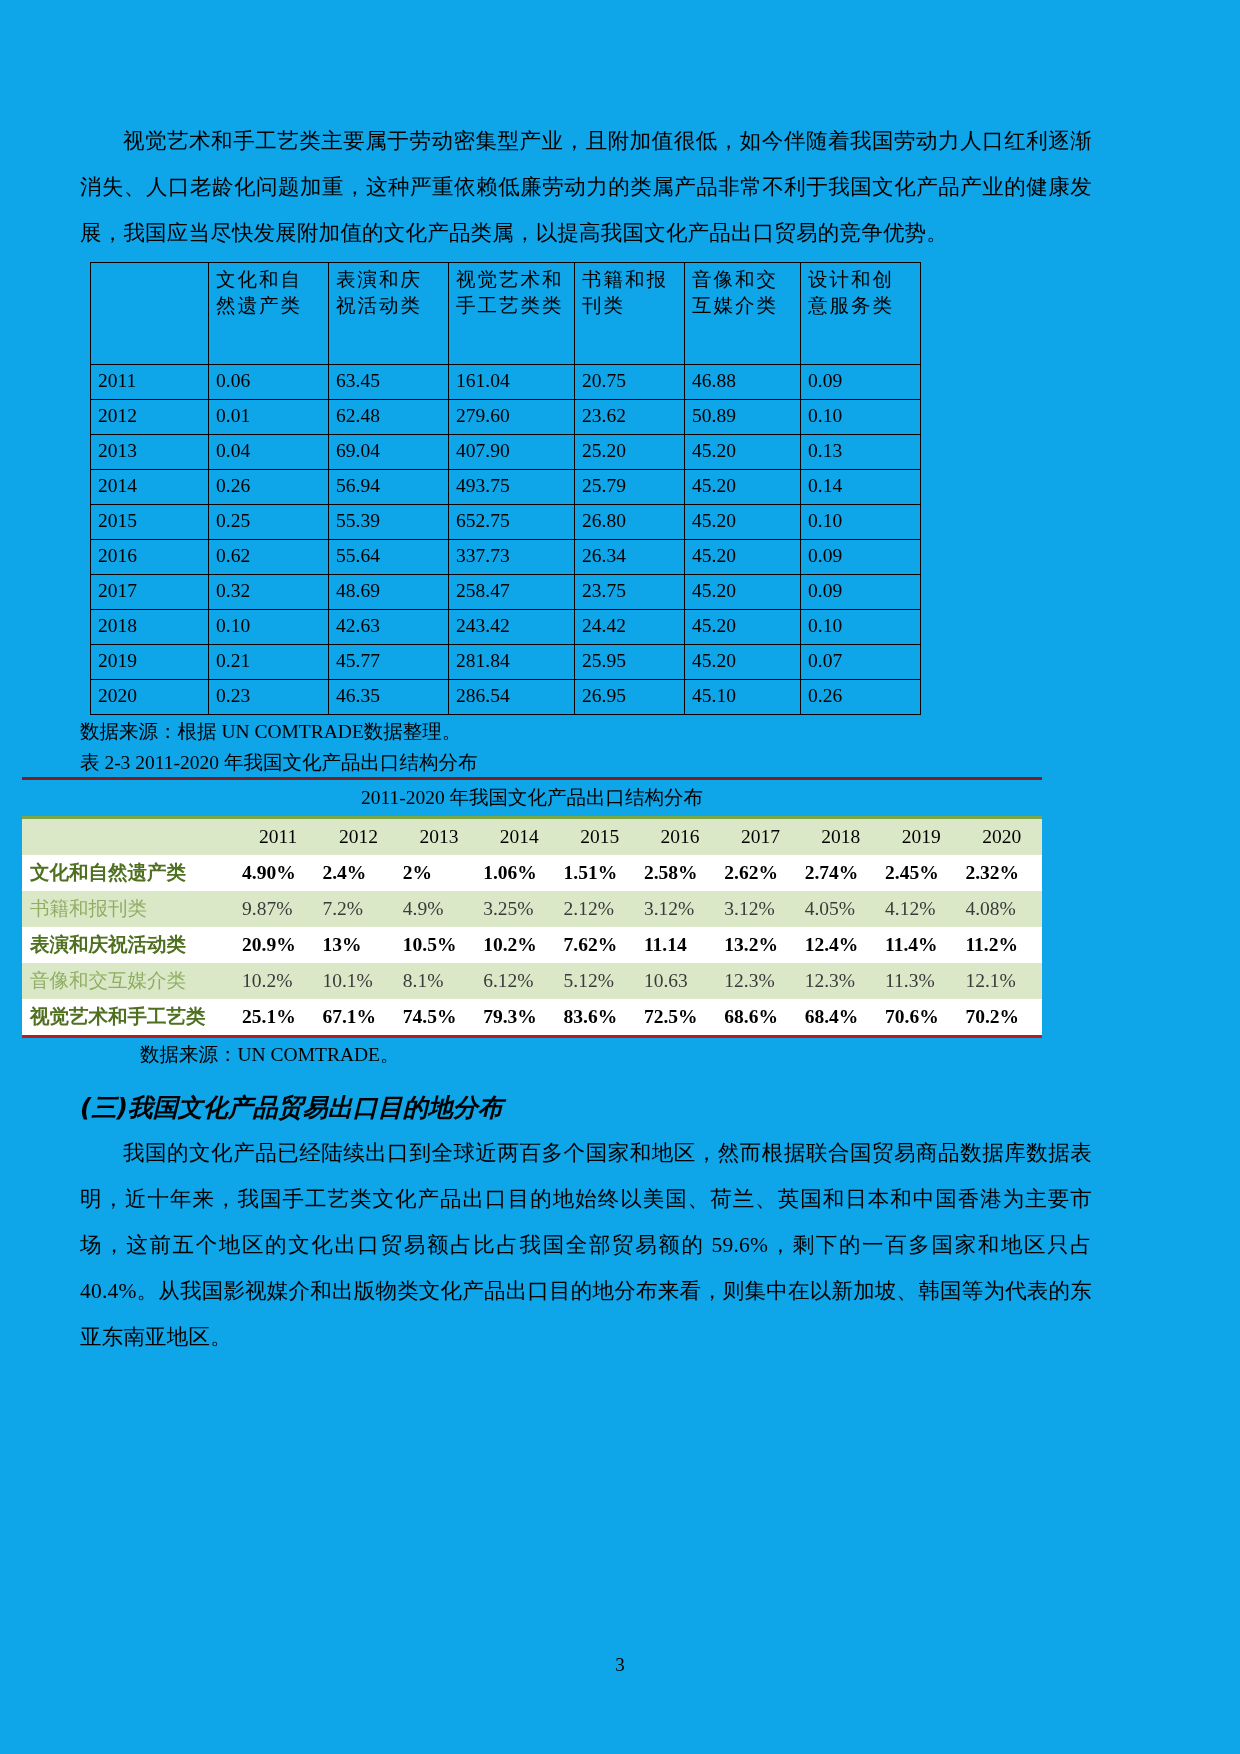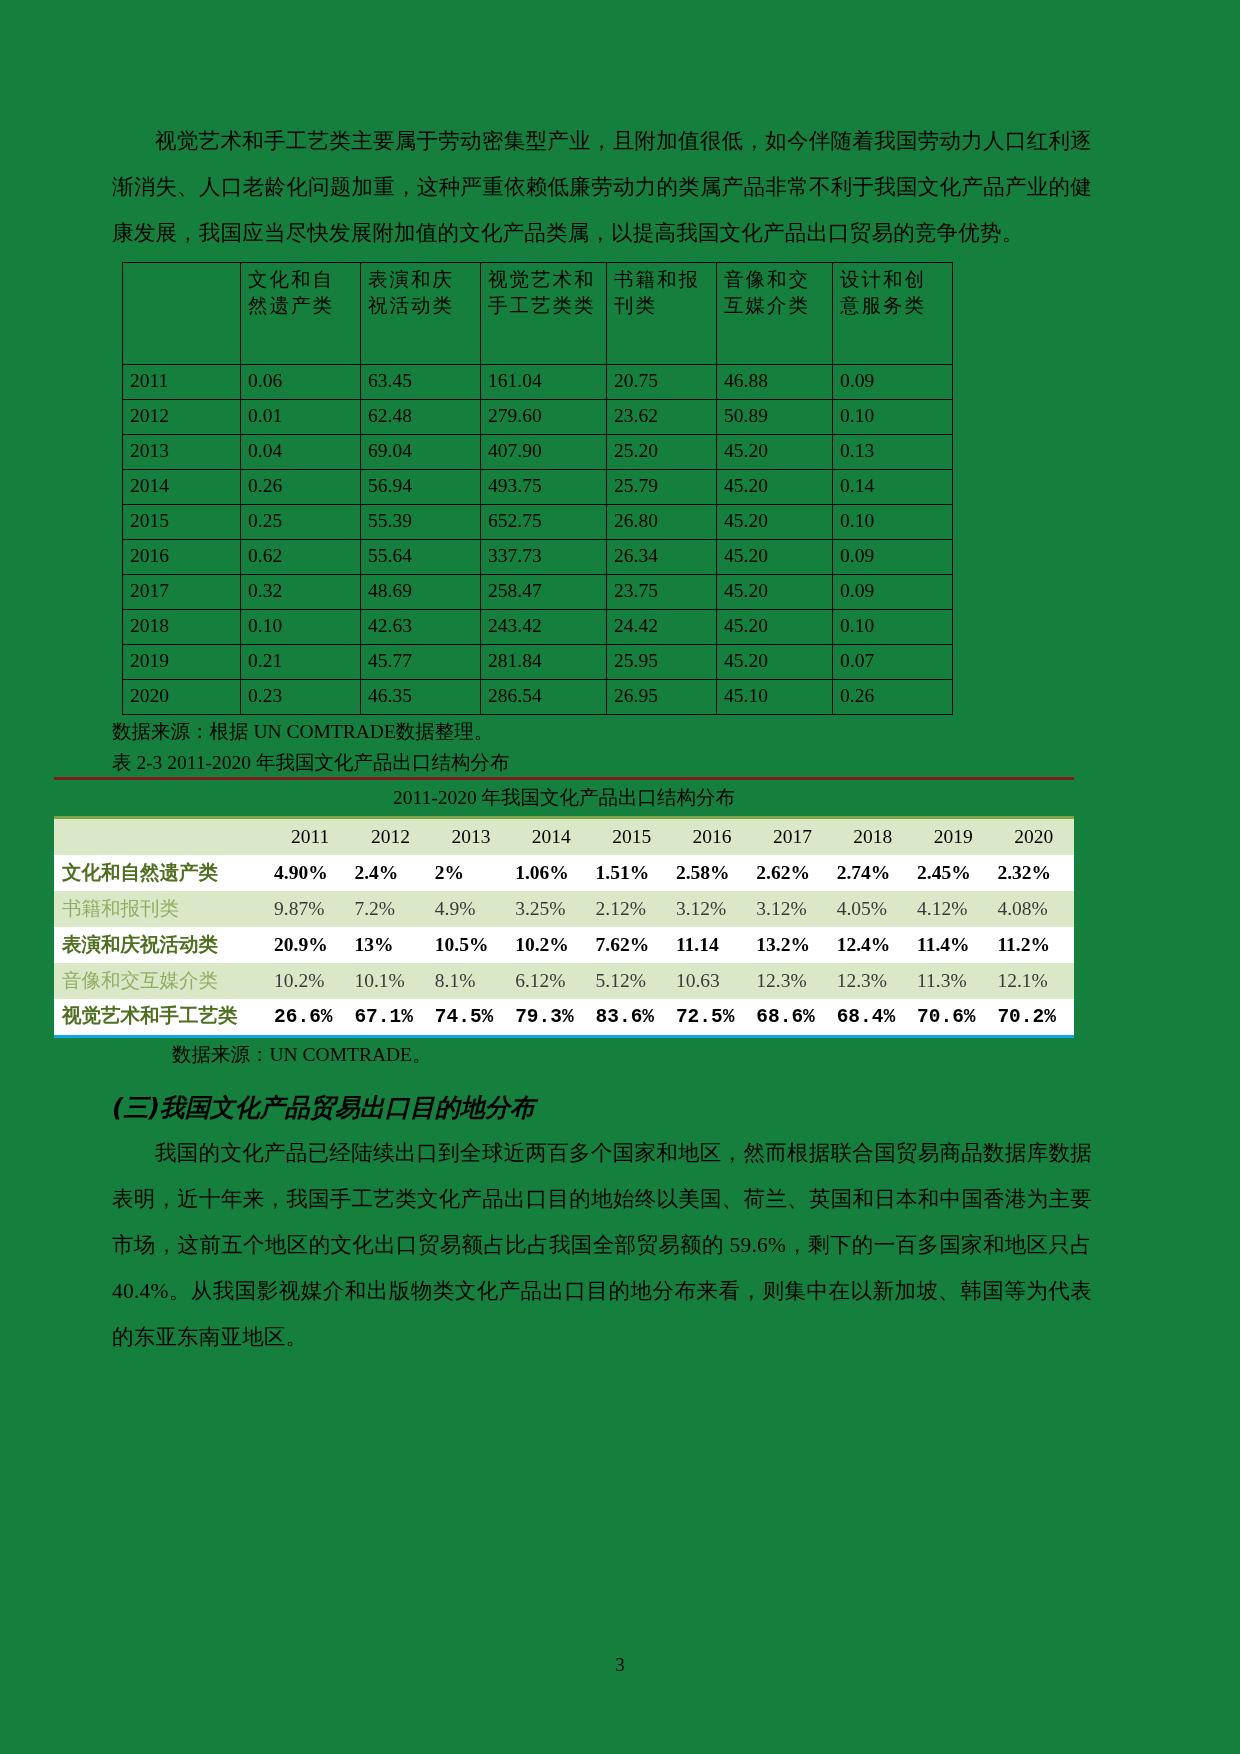--- a/index.html
+++ b/index.html
@@ -8,23 +8,23 @@
     background: #ffffff;
   }
   body {
     font-family: "Liberation Serif", "DejaVu Serif", serif;
     color: #000000;
   }
   .page {
     position: relative;
     width: 1240px;
     height: 1754px;
-    background: #15803d;
+    background: #0ea5e9;
     box-sizing: border-box;
-    padding: 118px 148px 60px 112px;
+    padding: 118px 148px 60px 80px;
     overflow: hidden;
   }
 
   
   .para {
     font-size: 21.5px;
     line-height: 46px;
     text-align: justify;
     text-justify: inter-ideograph;
     text-indent: 2em;
@@ -126,21 +126,21 @@
   .band-row td.rowlabel {
     text-align: left;
     padding-left: 8px;
   }
   .band-row.odd td { background: #ffffff; }
   .band-row.even td { background: #dbe8c8; }
   .band-row.odd td { font-weight: bold; }
   .band-row.odd td.rowlabel { color: #4f7020; font-weight: bold; }
   .band-row.even td.rowlabel { color: #8fae63; font-weight: normal; }
   .band-row.even td { color: #3a3a3a; font-weight: normal; }
-  tr.band-last td { border-bottom: 3px solid #0ea5e9; font-family: Liberation Mono, monospace; }
+  tr.band-last td { border-bottom: 3px solid #b91c1c; }
   .col-label { width: 215px; }
   .col-y { width: 80px; }
 
   
   .h3 {
     font-family: "DejaVu Sans", "Liberation Sans", sans-serif;
     font-size: 25px;
     font-weight: bold;
     margin: 22px 0 6px 0;
     letter-spacing: 0px;
@@ -364,21 +364,21 @@
             <td>6.12%</td>
             <td>5.12%</td>
             <td>10.63</td>
             <td>12.3%</td>
             <td>12.3%</td>
             <td>11.3%</td>
             <td>12.1%</td>
           </tr>
           <tr class="band-row odd band-last">
             <td class="rowlabel">视觉艺术和手工艺类</td>
-            <td>26.6%</td>
+            <td>25.1%</td>
             <td>67.1%</td>
             <td>74.5%</td>
             <td>79.3%</td>
             <td>83.6%</td>
             <td>72.5%</td>
             <td>68.6%</td>
             <td>68.4%</td>
             <td>70.6%</td>
             <td>70.2%</td>
           </tr>

